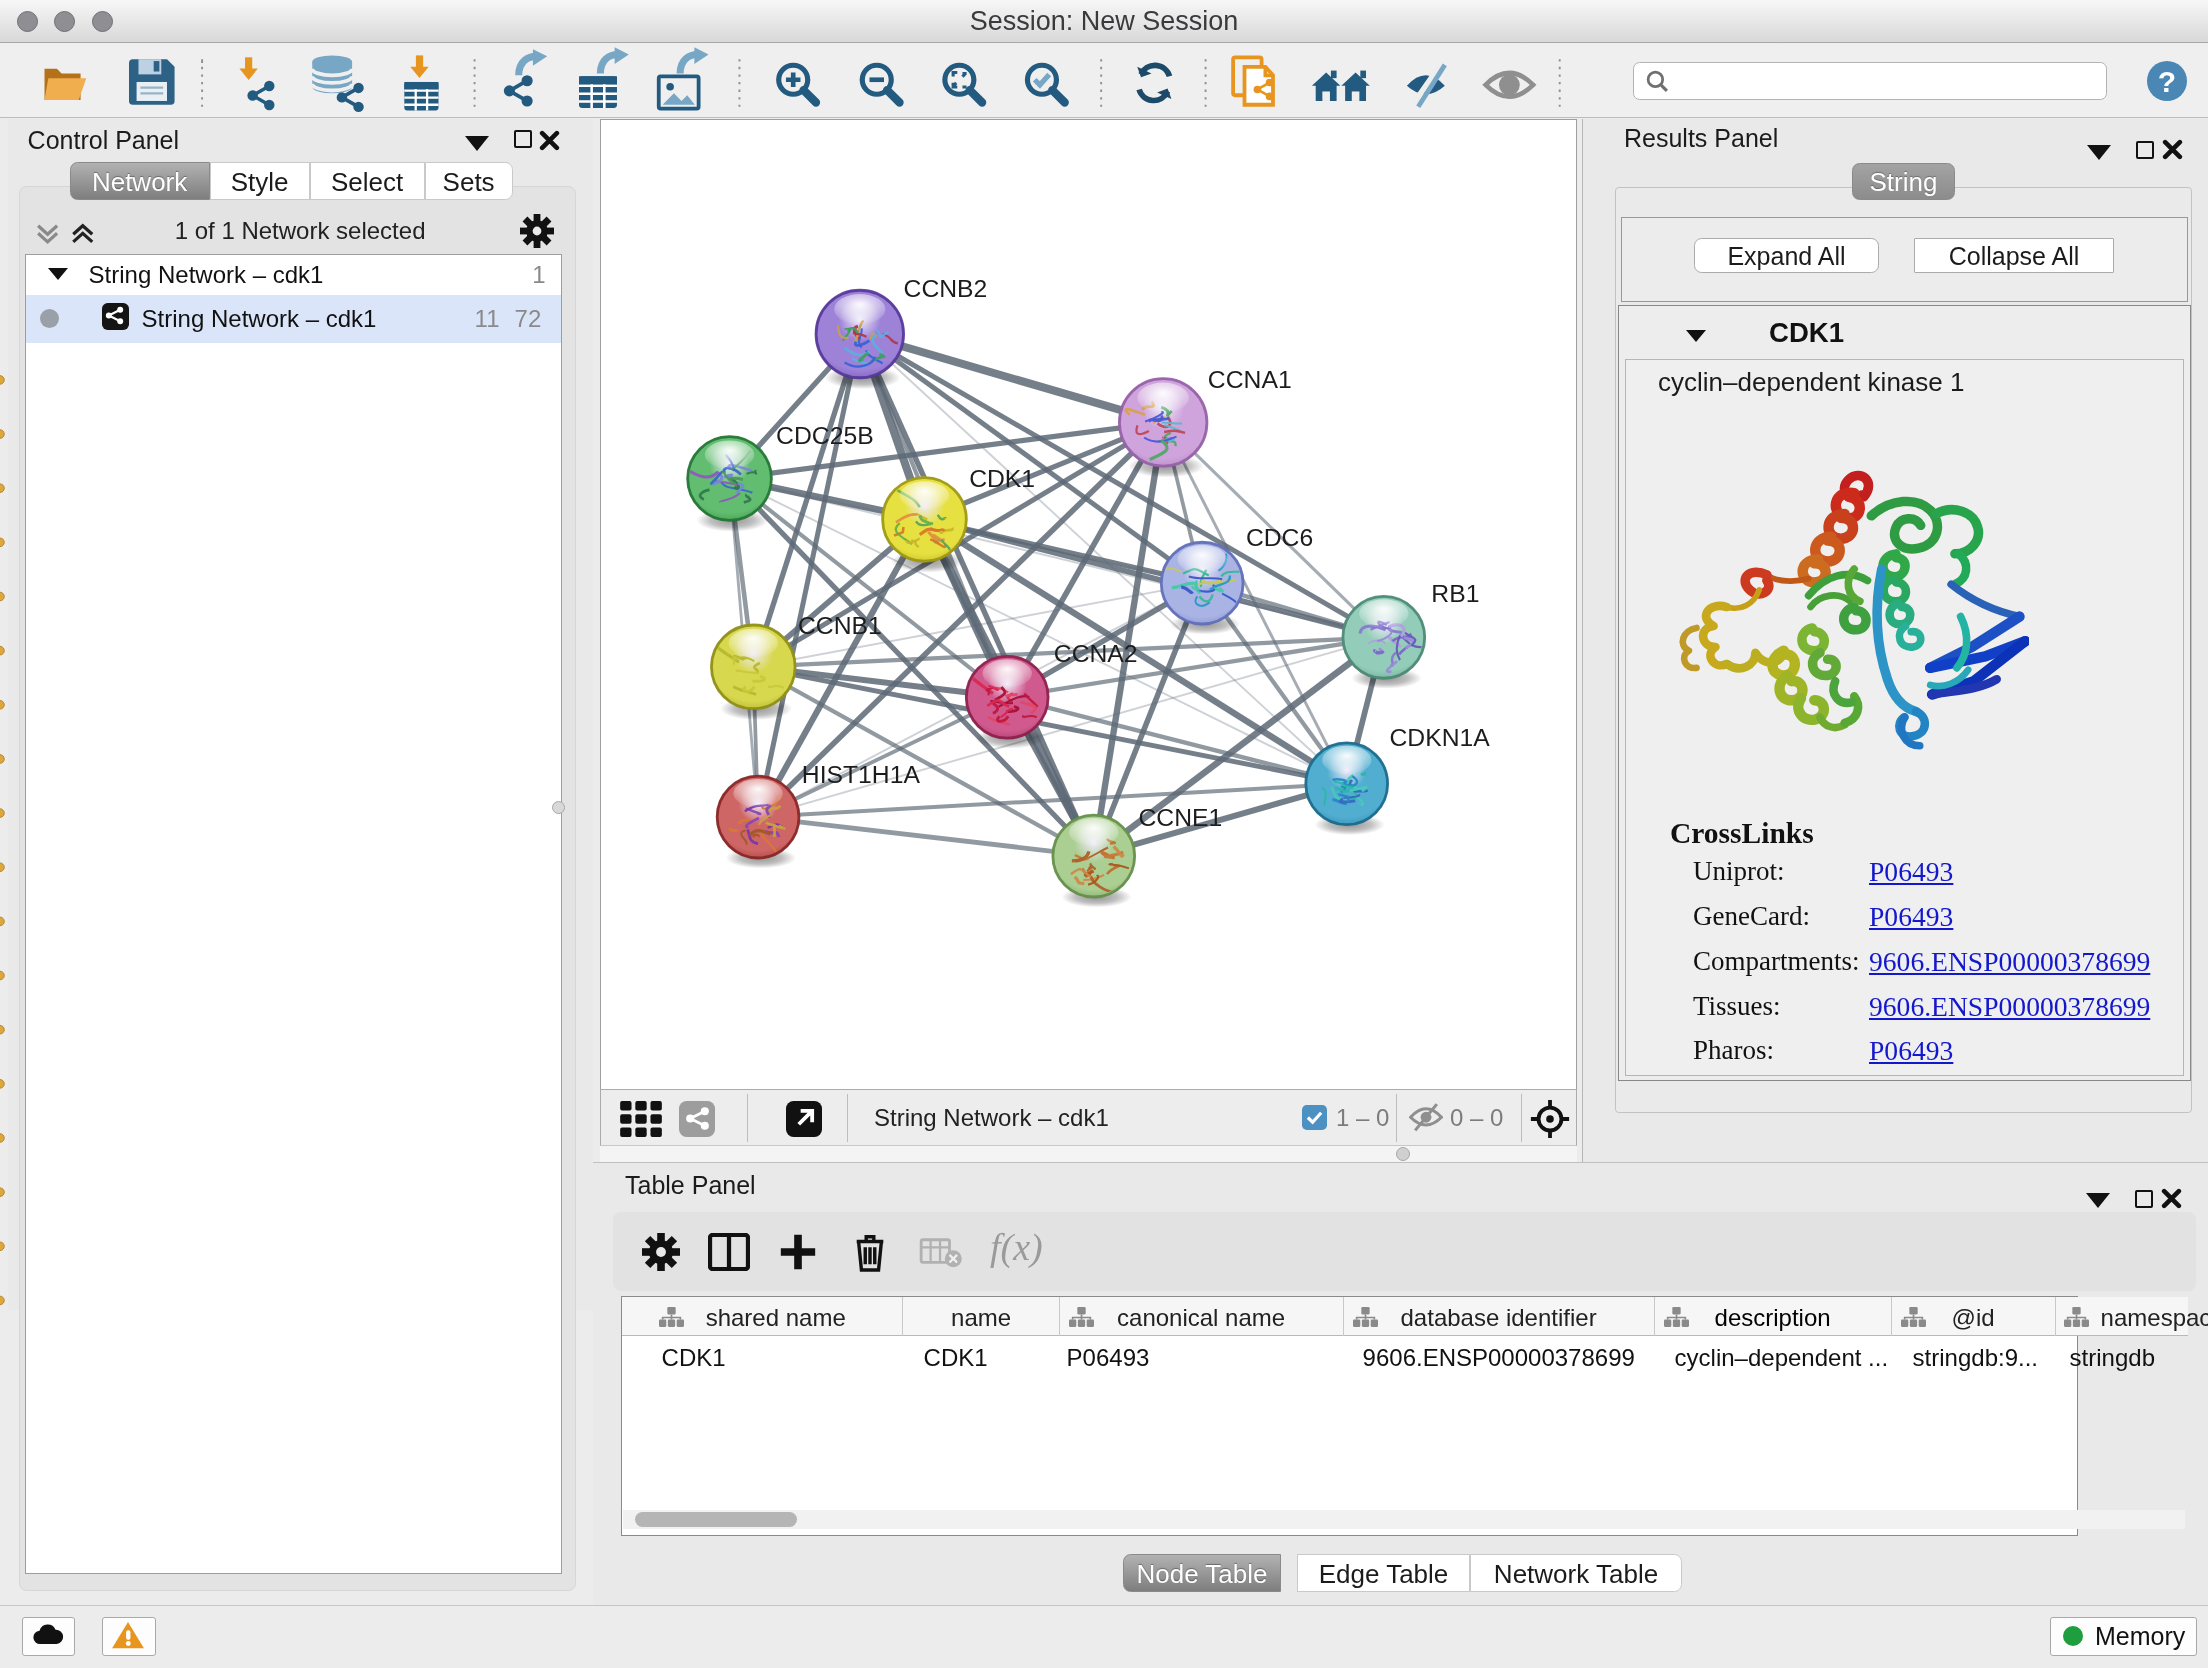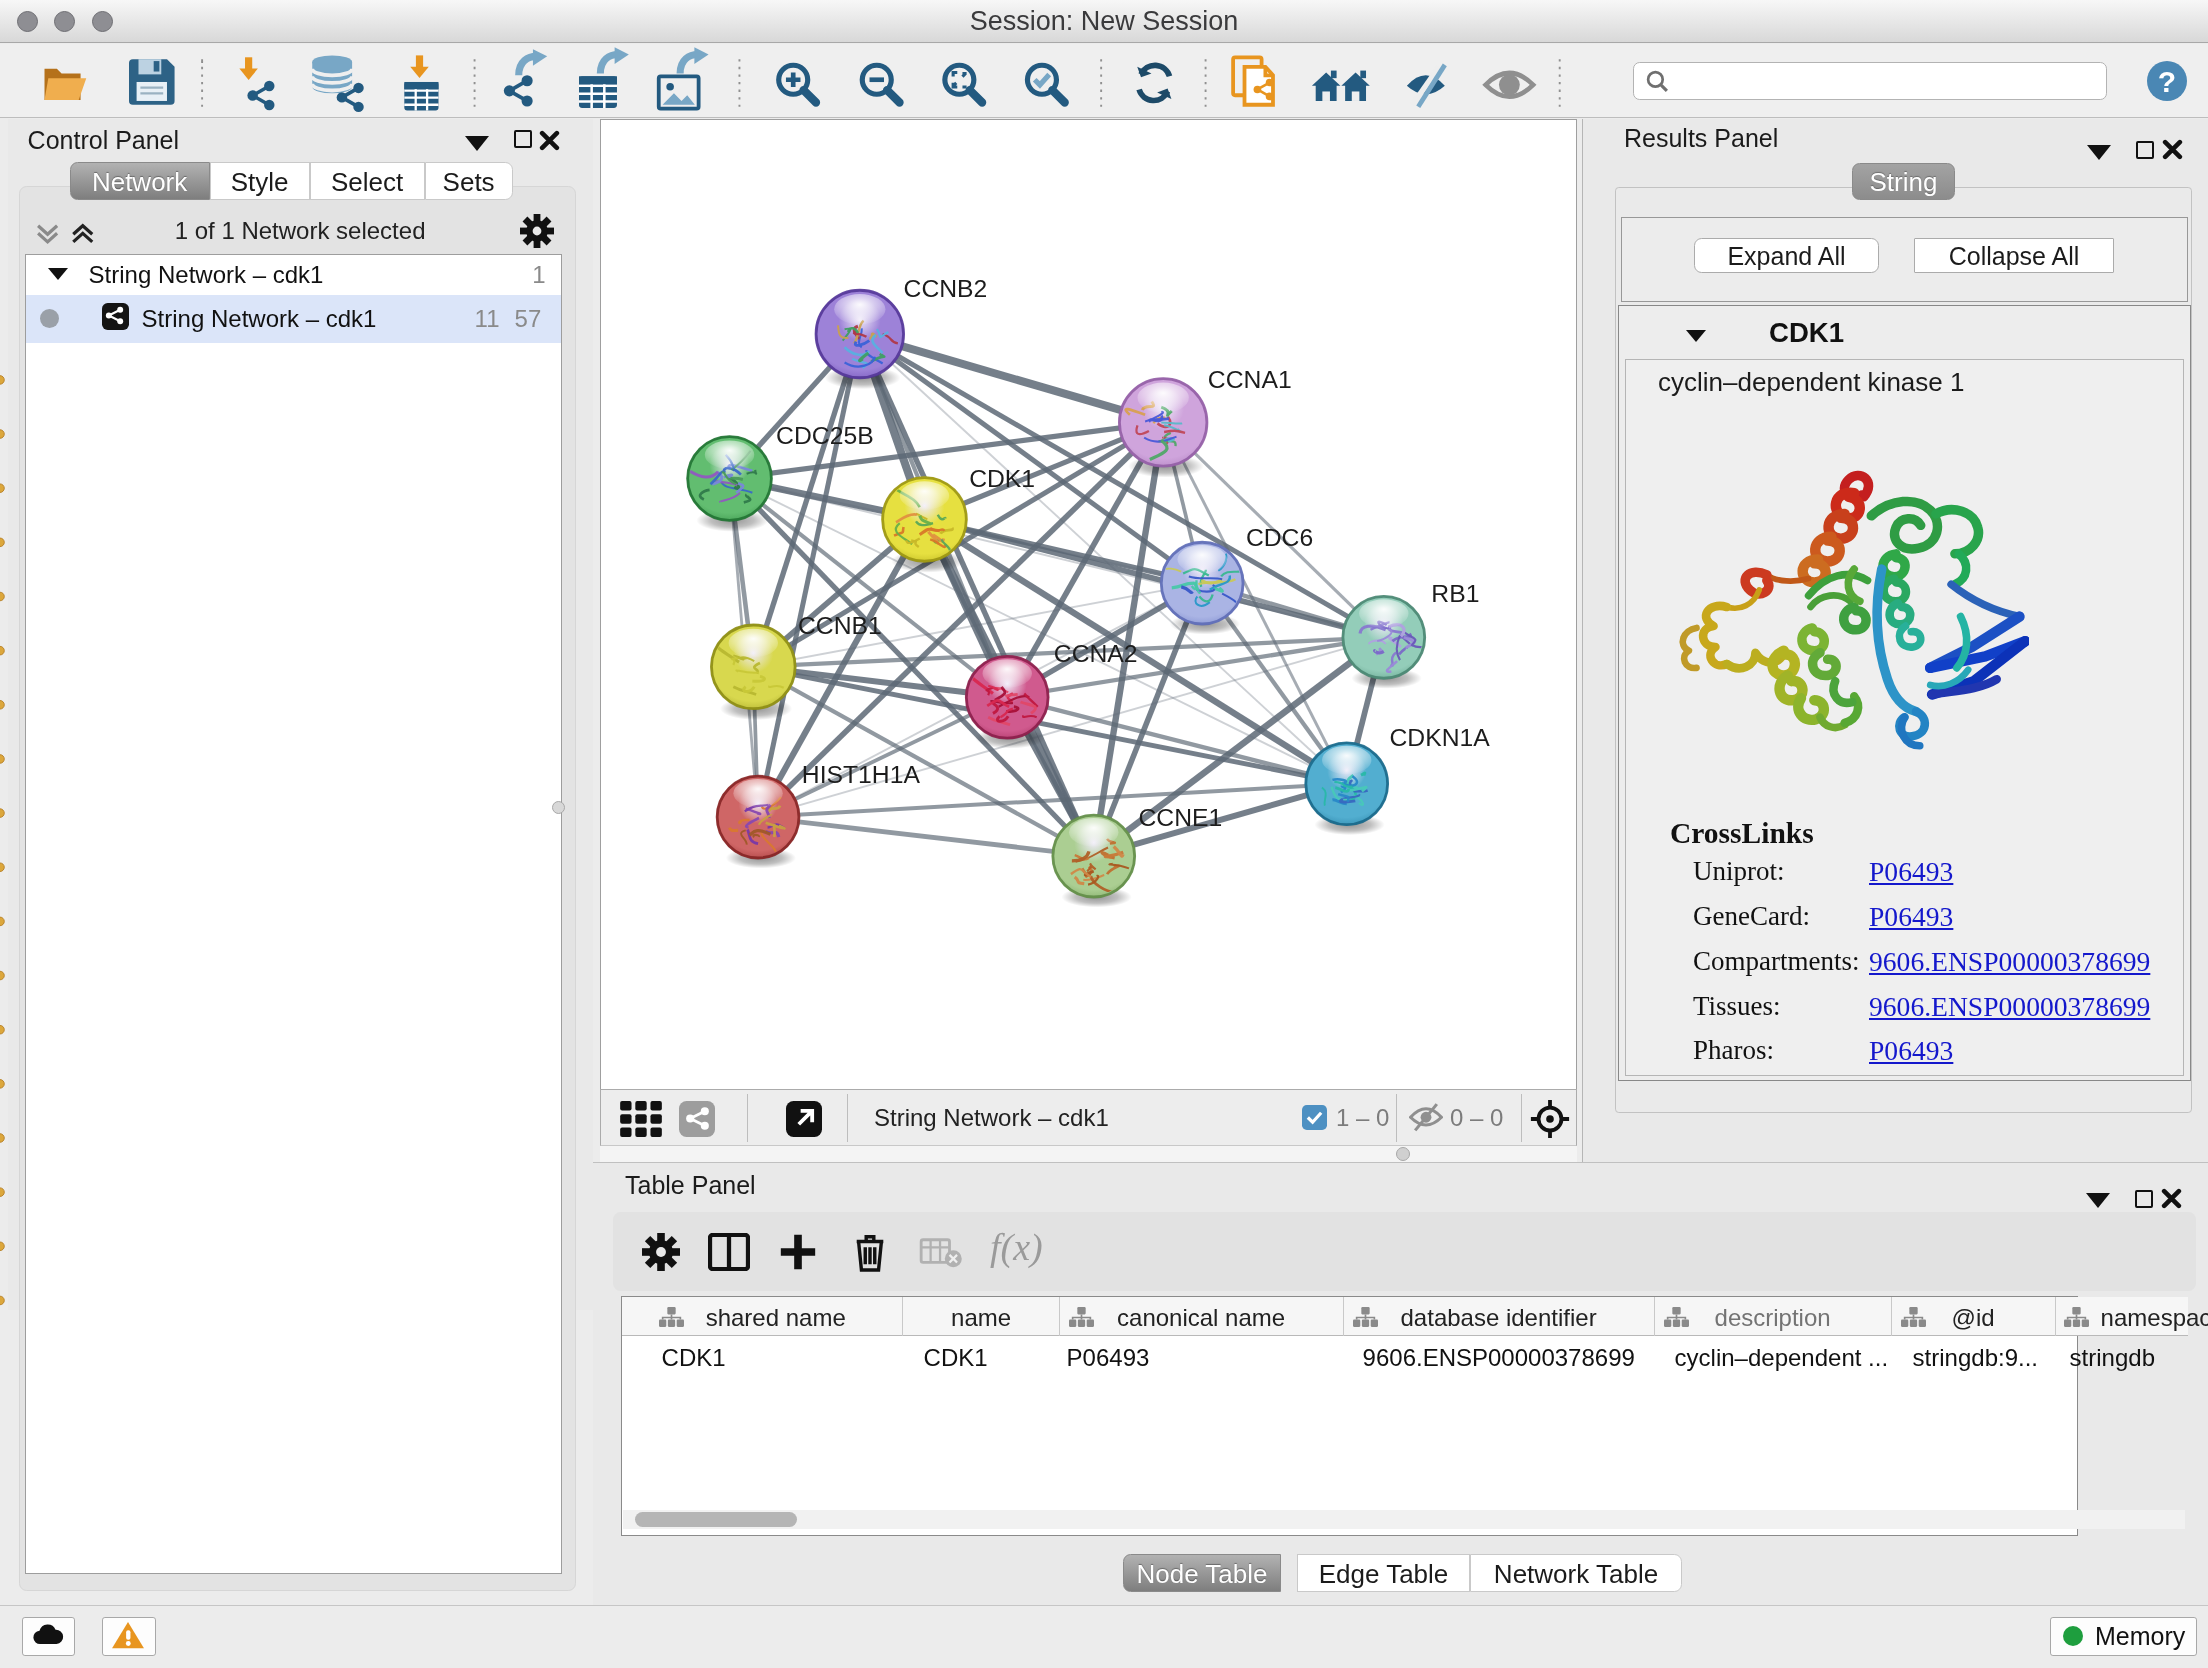--- a/index.html
+++ b/index.html
@@ -229,21 +229,21 @@
             <g fill="#fff">
               <circle cx="18.5" cy="5.5" r="3.4"></circle>
               <circle cx="5.5" cy="12" r="3.4"></circle>
               <circle cx="18.5" cy="18.5" r="3.4"></circle>
               <path d="M5.5 12L18.5 5.5M5.5 12l13 6.5" stroke="#fff" stroke-width="2.4"></path>
             </g>
           </svg>
     </div>
     <div class="abs" style="left:116px;top:9.5px;font-size:24px;color:#111">String Network – cdk1</div>
     <div class="abs" style="left:449px;top:9.5px;font-size:24px;color:#8a8a8a">11</div>
-    <div class="abs" style="left:489px;top:9.5px;font-size:24px;color:#8a8a8a">57</div>
+    <div class="abs" style="left:489px;top:9.5px;font-size:24px;color:#8a8a8a">72</div>
   </div>
 </div>
 </div>
 <div class="abs" style="left:552px;top:801px;width:13.3px;height:13.3px;border-radius:50%;background:#d8d8d8;border:1px solid #a8a8a8"></div>
 <div class="abs" style="left:1583px;top:622px;width:13.3px;height:13.3px;border-radius:50%;background:#d8d8d8;border:1px solid #a8a8a8"></div>
 <div class="abs" style="left:600px;top:119px;width:977px;height:970px;background:#fff;border:1px solid #9f9f9f;border-bottom:none">
 <svg width="976" height="970" viewBox="0 0 1026 1020" xmlns="http://www.w3.org/2000/svg" style="position:absolute;left:0;top:0">
 <defs>
 <radialGradient id="shad" cx="0.5" cy="0.5" r="0.5">
 <stop offset="0" stop-color="#000" stop-opacity="0.42"></stop>
@@ -927,21 +927,21 @@
         <div class="abs" style="left:1033px;top:0;width:237px;height:39px;border-right:1px solid #c9c9c9;overflow:hidden">
           <svg width="25" height="25" viewBox="0 0 24 24" style="position:absolute;left:9.5px;top:7.6px">
             <g fill="#8a8a8a">
               <rect x="8" y="2" width="8" height="7" rx="1"></rect>
               <rect x="0" y="14" width="7" height="7" rx="1"></rect>
               <rect x="8.5" y="14" width="7" height="7" rx="1"></rect>
               <rect x="17" y="14" width="7" height="7" rx="1"></rect>
               <path d="M12 9v3M3.5 14v-2h17v2M12 12v2" stroke="#8a8a8a" stroke-width="1.6" fill="none"></path>
             </g>
           </svg>
-          <div style="position:absolute;left:0;top:6.7px;width:100%;text-align:center;font-size:24px;color:#737373">description</div>
+          <div style="position:absolute;left:0;top:6.7px;width:100%;text-align:center;font-size:24px;color:#000000">description</div>
         </div>
         <div class="abs" style="left:1270px;top:0;width:164px;height:39px;border-right:1px solid #c9c9c9;overflow:hidden">
           <svg width="25" height="25" viewBox="0 0 24 24" style="position:absolute;left:9.5px;top:7.6px">
             <g fill="#8a8a8a">
               <rect x="8" y="2" width="8" height="7" rx="1"></rect>
               <rect x="0" y="14" width="7" height="7" rx="1"></rect>
               <rect x="8.5" y="14" width="7" height="7" rx="1"></rect>
               <rect x="17" y="14" width="7" height="7" rx="1"></rect>
               <path d="M12 9v3M3.5 14v-2h17v2M12 12v2" stroke="#8a8a8a" stroke-width="1.6" fill="none"></path>
             </g>

